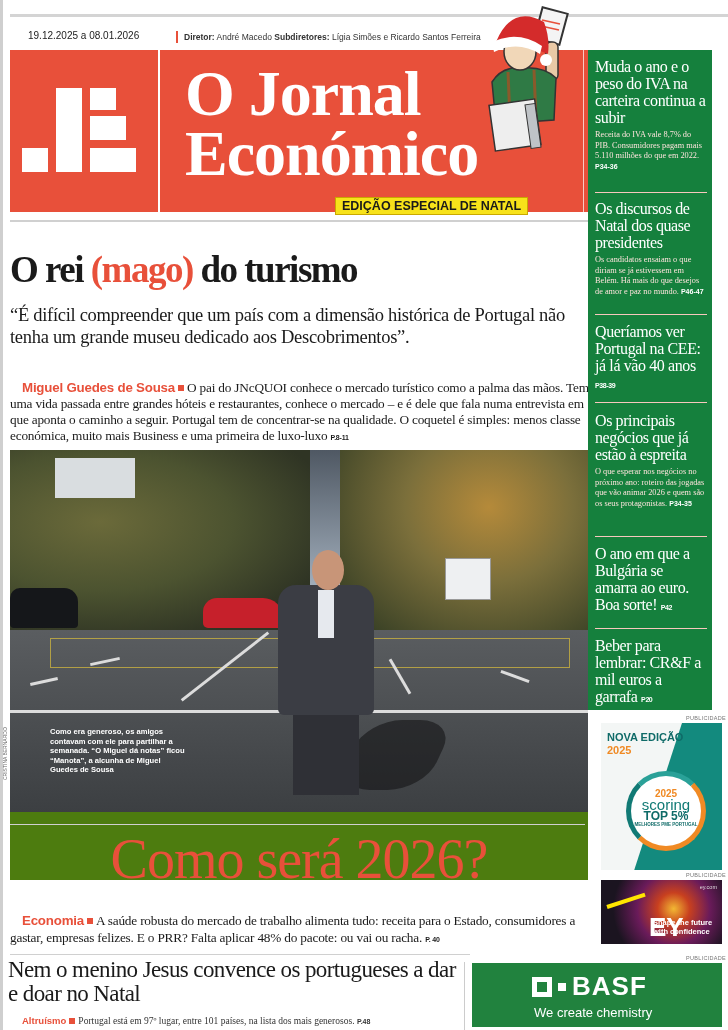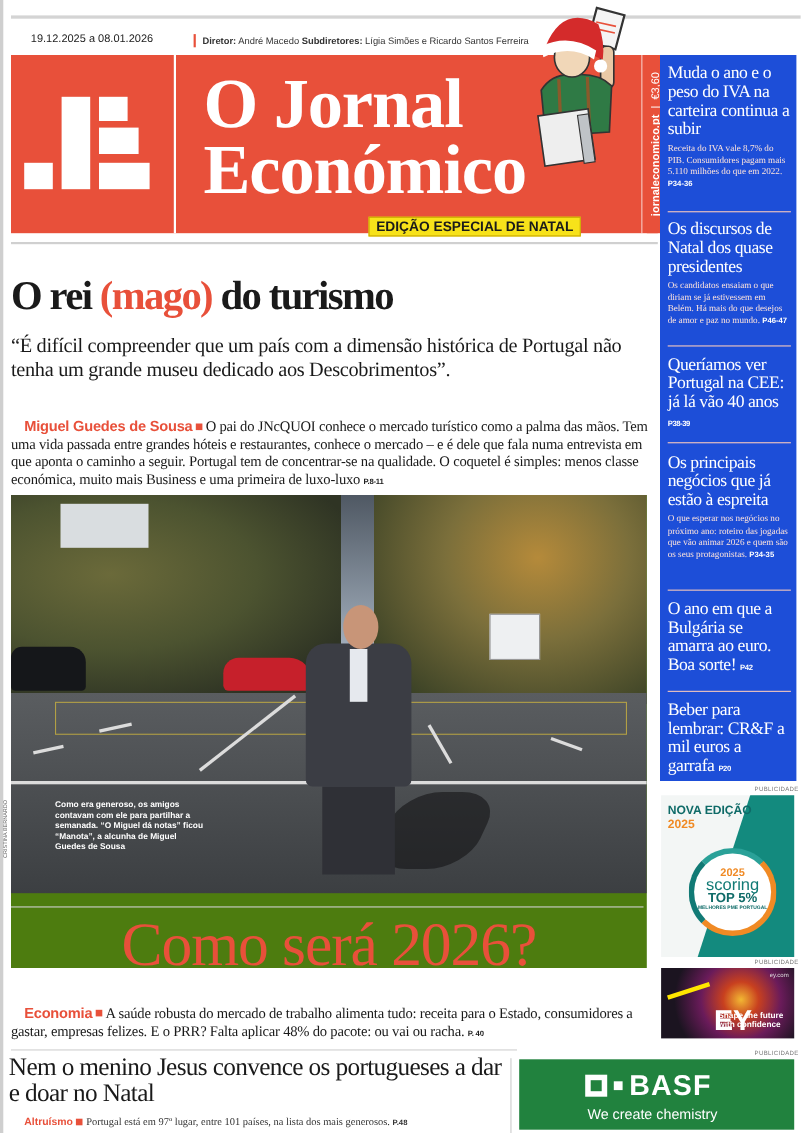--- a/index.html
+++ b/index.html
@@ -58,21 +58,21 @@
   .credit { position: absolute; left: 2px; top: 780px; transform: rotate(-90deg); transform-origin: left top; font-size: 5px; color: #666; white-space: nowrap; }
 
   .big-q { position: absolute; left: 0; top: 828px; width: 598px; text-align: center; font-family: "Liberation Serif", serif; font-size: 56px; line-height: 62px; color: #e8503a; letter-spacing: -1px; }
   .eco { position: absolute; left: 10px; top: 912px; width: 585px; font-family: "Liberation Serif", serif; font-size: 13.3px; line-height: 17px; color: #1a1a1a; letter-spacing: -0.2px; }
 
   .jesus { position: absolute; left: 8px; top: 958px; width: 460px; font-family: "Liberation Serif", serif; font-size: 23px; line-height: 24px; color: #1a1a1a; letter-spacing: -0.6px; }
   .altru { position: absolute; left: 10px; top: 1015px; width: 460px; font-family: "Liberation Serif", serif; font-size: 9.5px; line-height: 12px; color: #333; }
   .vdiv { position: absolute; left: 464px; top: 962px; width: 1px; height: 68px; background: #ccc; }
 
   
-  .rcol { position: absolute; left: 600px; top: 50px; width: 124px; height: 660px; background: #1d4ed8; }
+  .rcol { position: absolute; left: 588px; top: 50px; width: 124px; height: 660px; background: #15803d; }
   .rstory { position: absolute; left: 7px; width: 112px; color: #fff; }
   .rstory h3 { font-family: "Liberation Serif", serif; font-weight: normal; font-size: 16px; line-height: 17px; letter-spacing: -0.4px; }
   .rstory p { font-family: "Liberation Serif", serif; font-size: 8.3px; line-height: 10.5px; margin-top: 4px; color: #fde3dc; }
   .rstory .pg { font-family: "Liberation Sans", sans-serif; font-weight: bold; font-size: 7px; color: #fff; }
   .rdiv { position: absolute; left: 7px; width: 112px; height: 1px; background: #f7c8bd; }
 
   .pub { position: absolute; font-size: 5.5px; color: #777; letter-spacing: 0.3px; }
 
   .ad-scoring { position: absolute; left: 601px; top: 723px; width: 121px; height: 147px; background: #f3f6f5; overflow: hidden; }
   .ad-scoring .teal { position: absolute; left: 55px; top: -10px; width: 90px; height: 180px; background: #138a7e; transform: skewX(-18deg); }

